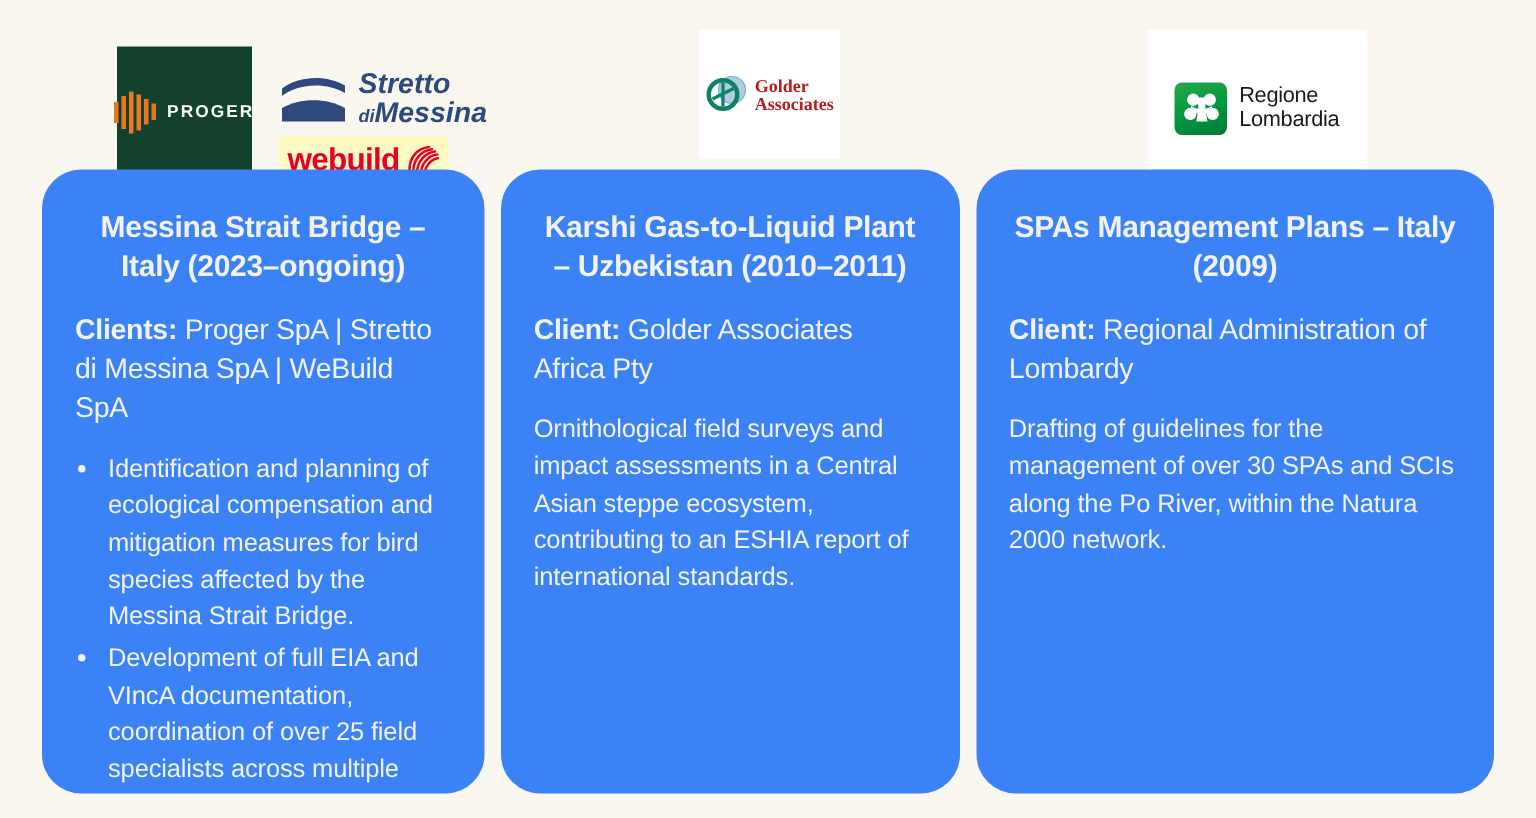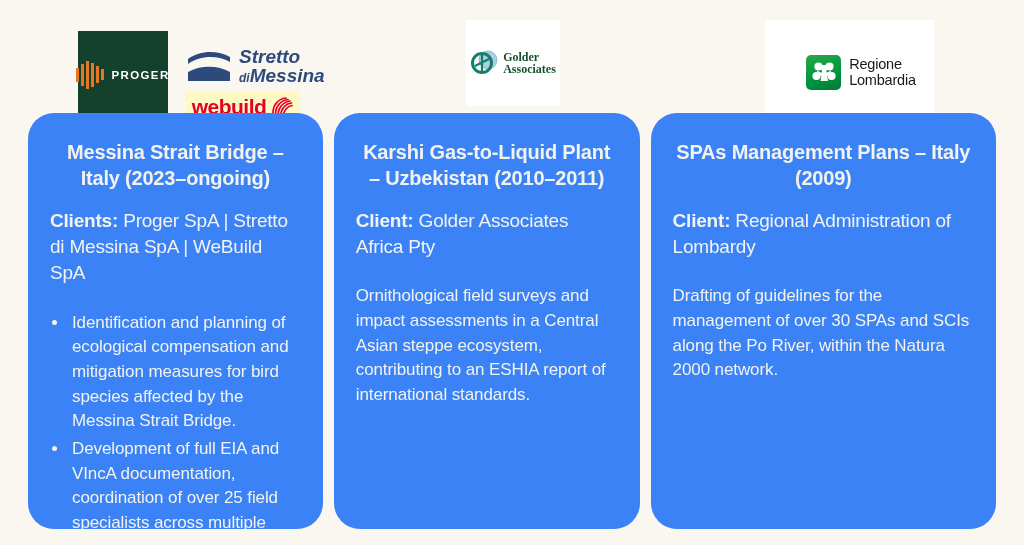--- a/index.html
+++ b/index.html
@@ -129,29 +129,29 @@
   }
 
   
   .white-panel {
     background: #ffffff;
     display: flex;
     align-items: center;
     justify-content: center;
   }
   .panel-golder  { width: 94px;  height: 86px; }
-  .panel-regione { width: 146px; height: 104px; padding-left: 23px; }
+  .panel-regione { width: 146px; height: 104px; }
 
   .golder {
     display: flex;
     align-items: center;
     gap: 3px;
   }
   .golder-text {
-    color: #14532d;
+    color: #b91c1c;
     font-family: "Liberation Serif", serif;
     font-weight: bold;
     font-size: 12px;
     line-height: 1.0;
   }
   .golder-text span { display: block; }
 
   .regione {
     display: flex;
     align-items: center;
@@ -200,21 +200,21 @@
     font-size: 20px;
     font-weight: bold;
     line-height: 1.30;
     text-align: center;
     margin: 0 0 17px 0;
     letter-spacing: -0.2px;
   }
   .card-client {
     font-size: 19px;
     line-height: 1.38;
-    margin: 0 0 24px 0;
+    margin: 0 0 14px 0;
     letter-spacing: -0.2px;
   }
   .card-client b { font-weight: bold; }
   .card-body {
     font-size: 17px;
     line-height: 1.45;
     margin: 0;
     letter-spacing: -0.1px;
   }
   .card-list {

